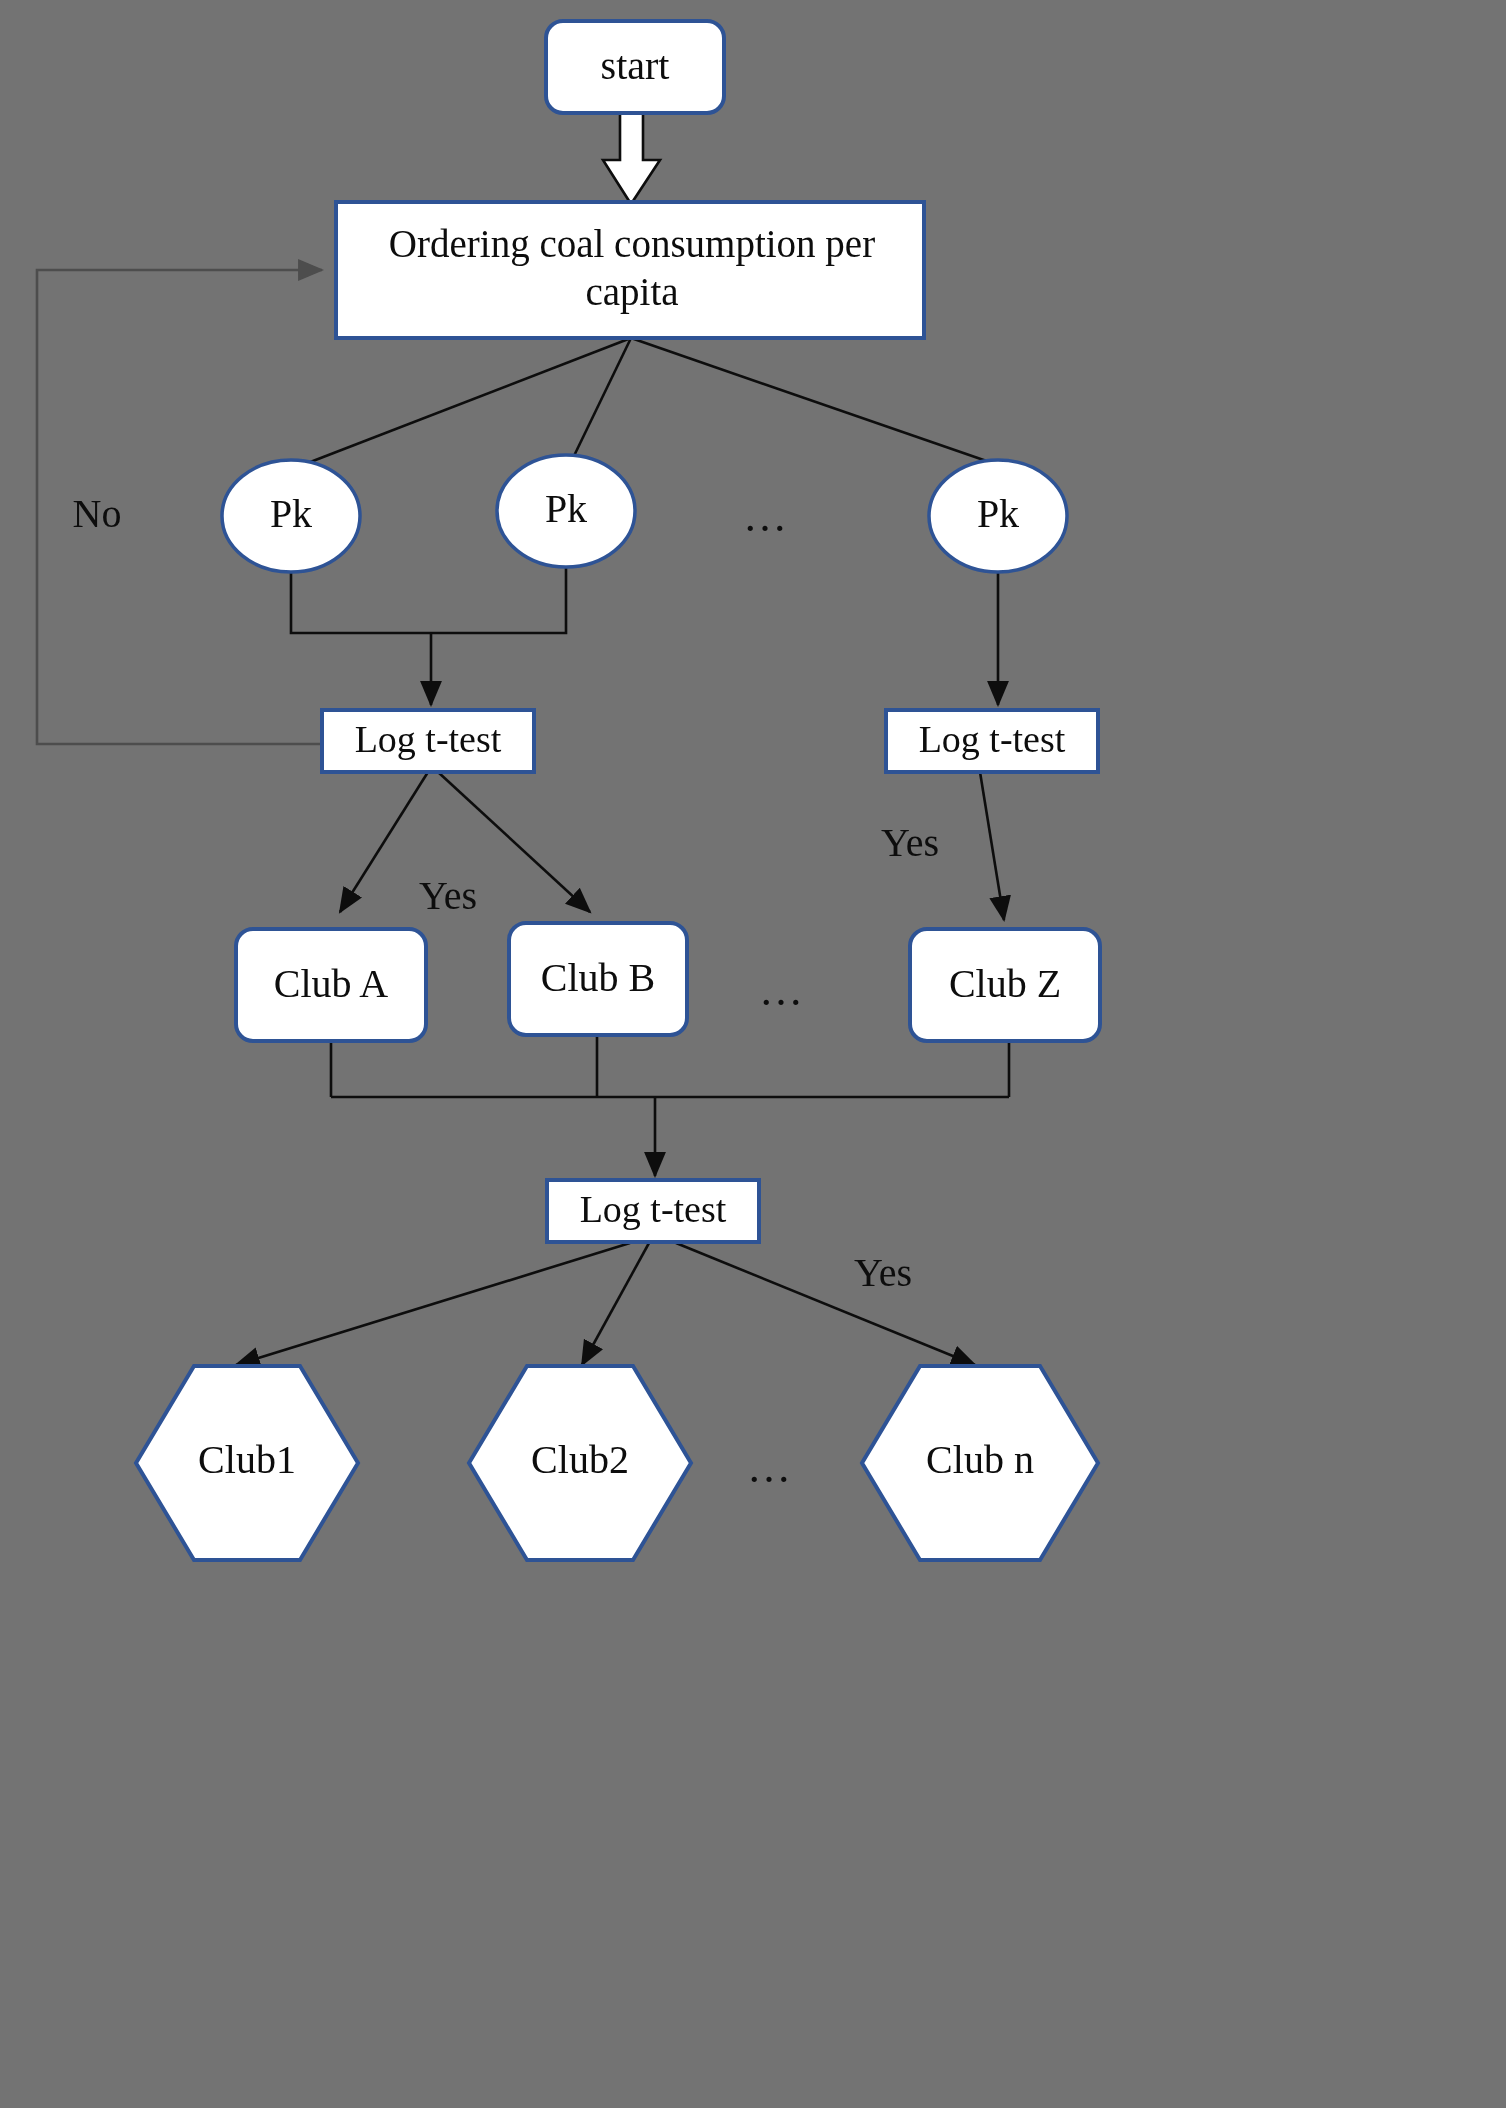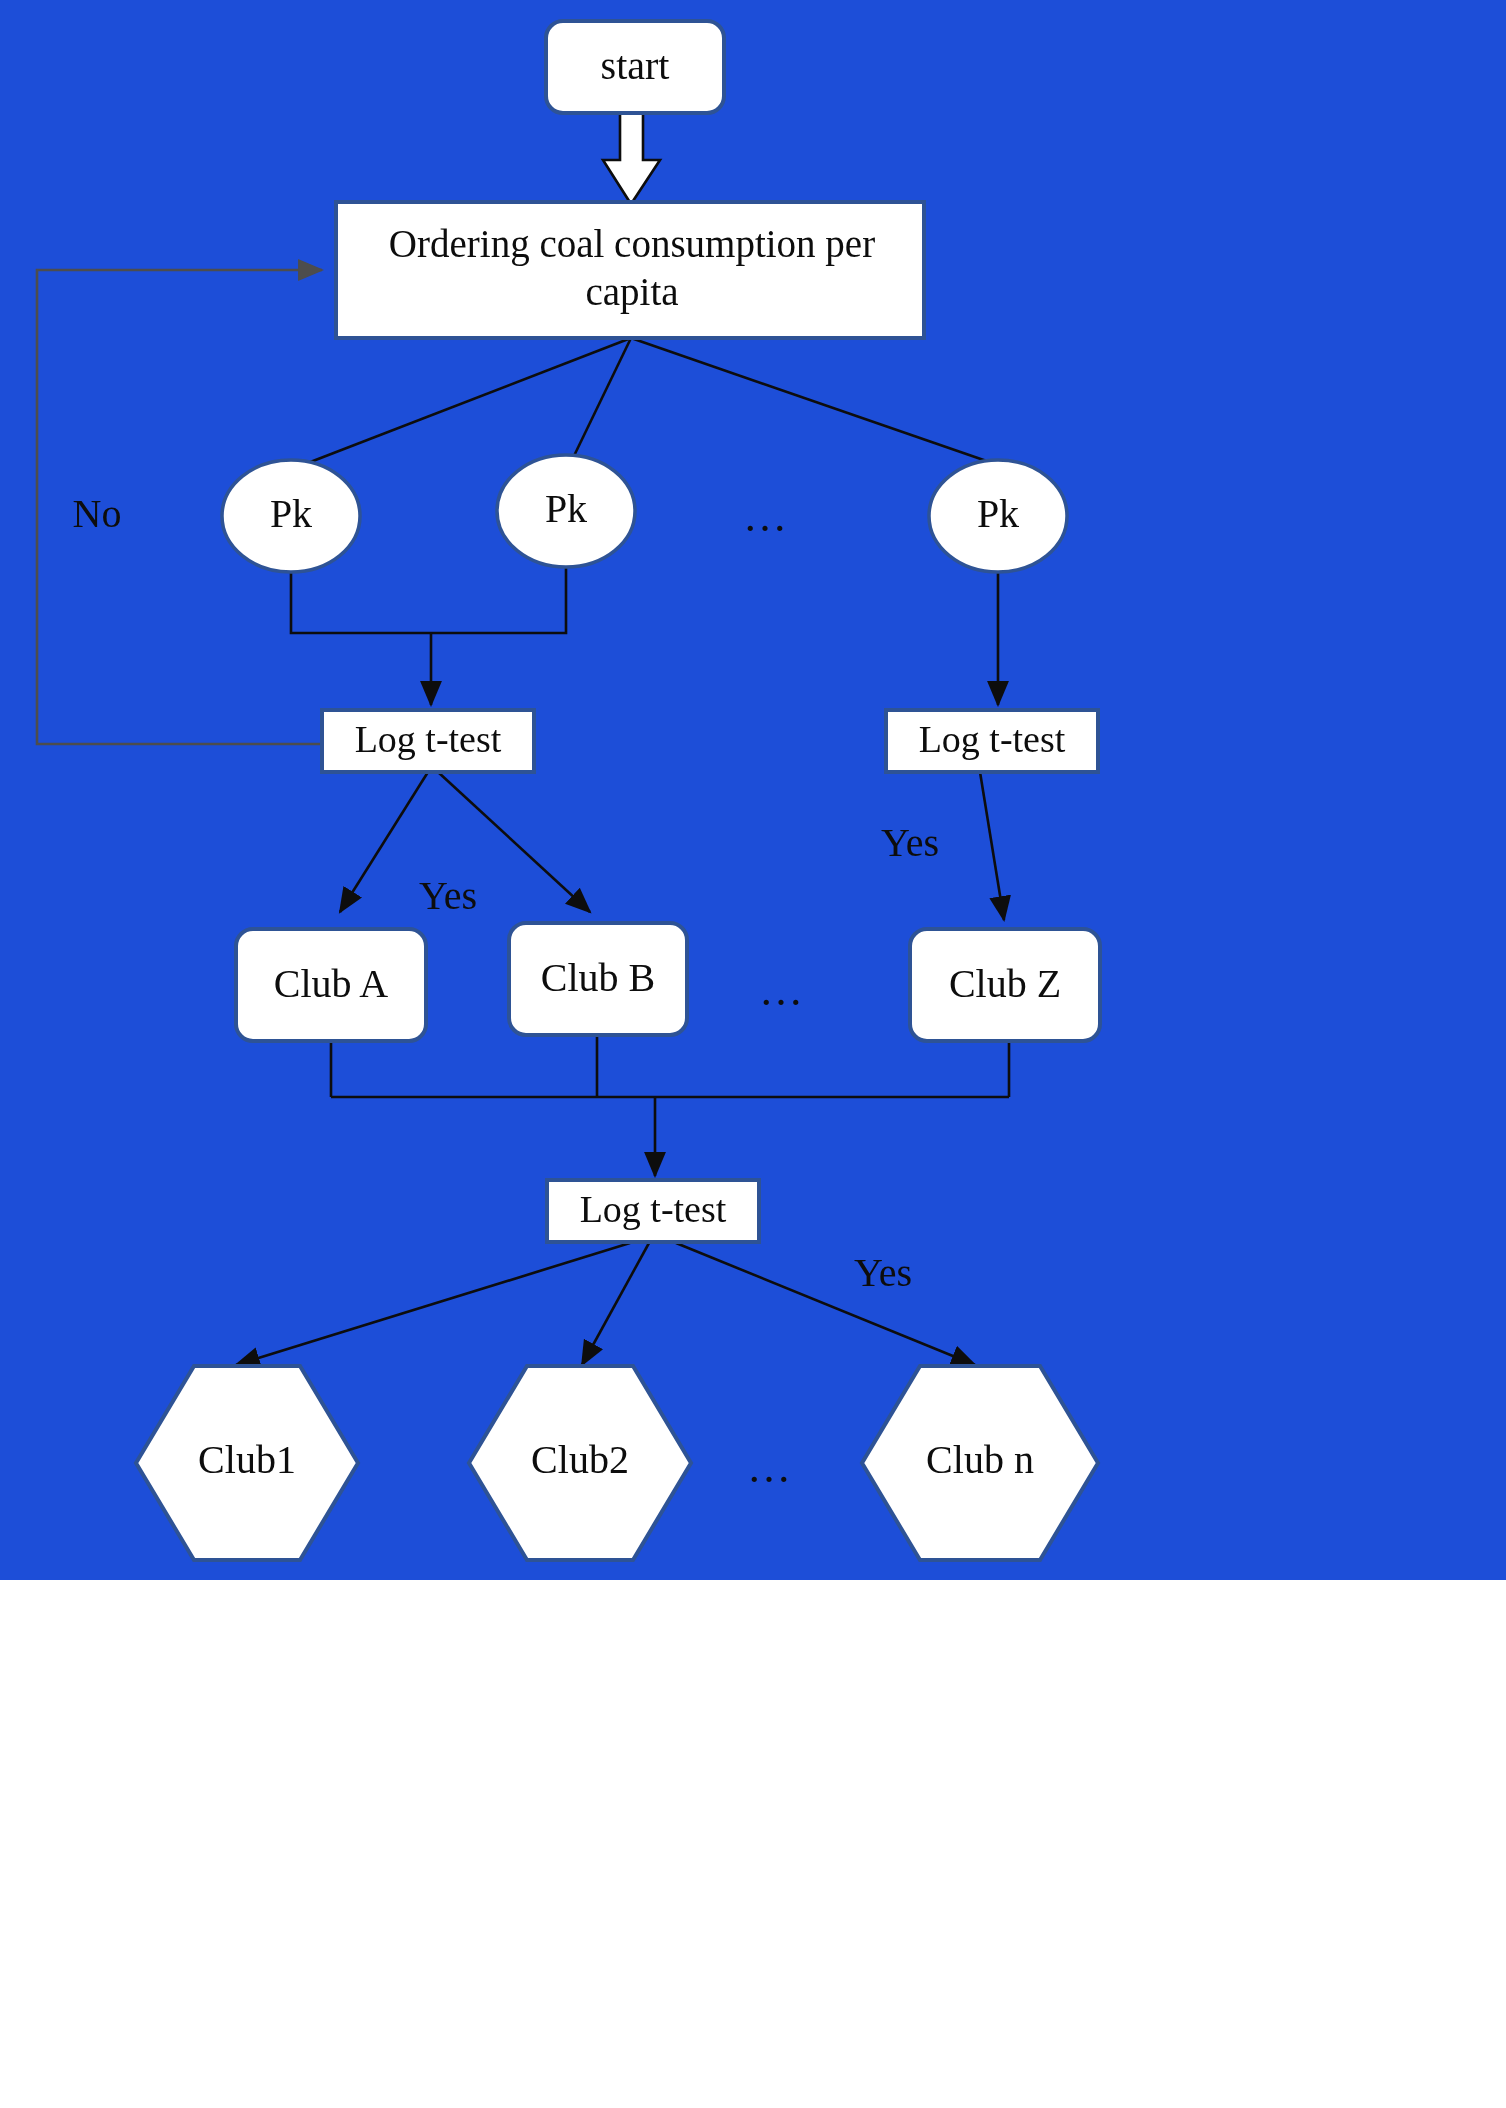--- a/index.html
+++ b/index.html
@@ -3,22 +3,22 @@
 <meta charset="utf-8">
 <style>
   html, body {
     margin: 0;
     padding: 0;
     background: #ffffff;
   }
   #canvas {
     position: relative;
     width: 1506px;
-    height: 1580px;
-    background: #1d4ed8;
+    height: 2108px;
+    background: #737373;
     font-family: "Liberation Serif", "DejaVu Serif", serif;
     overflow: hidden;
   }
   svg.diagram {
     position: absolute;
     top: 0;
     left: 0;
     width: 1506px;
     height: 2108px;
   }

